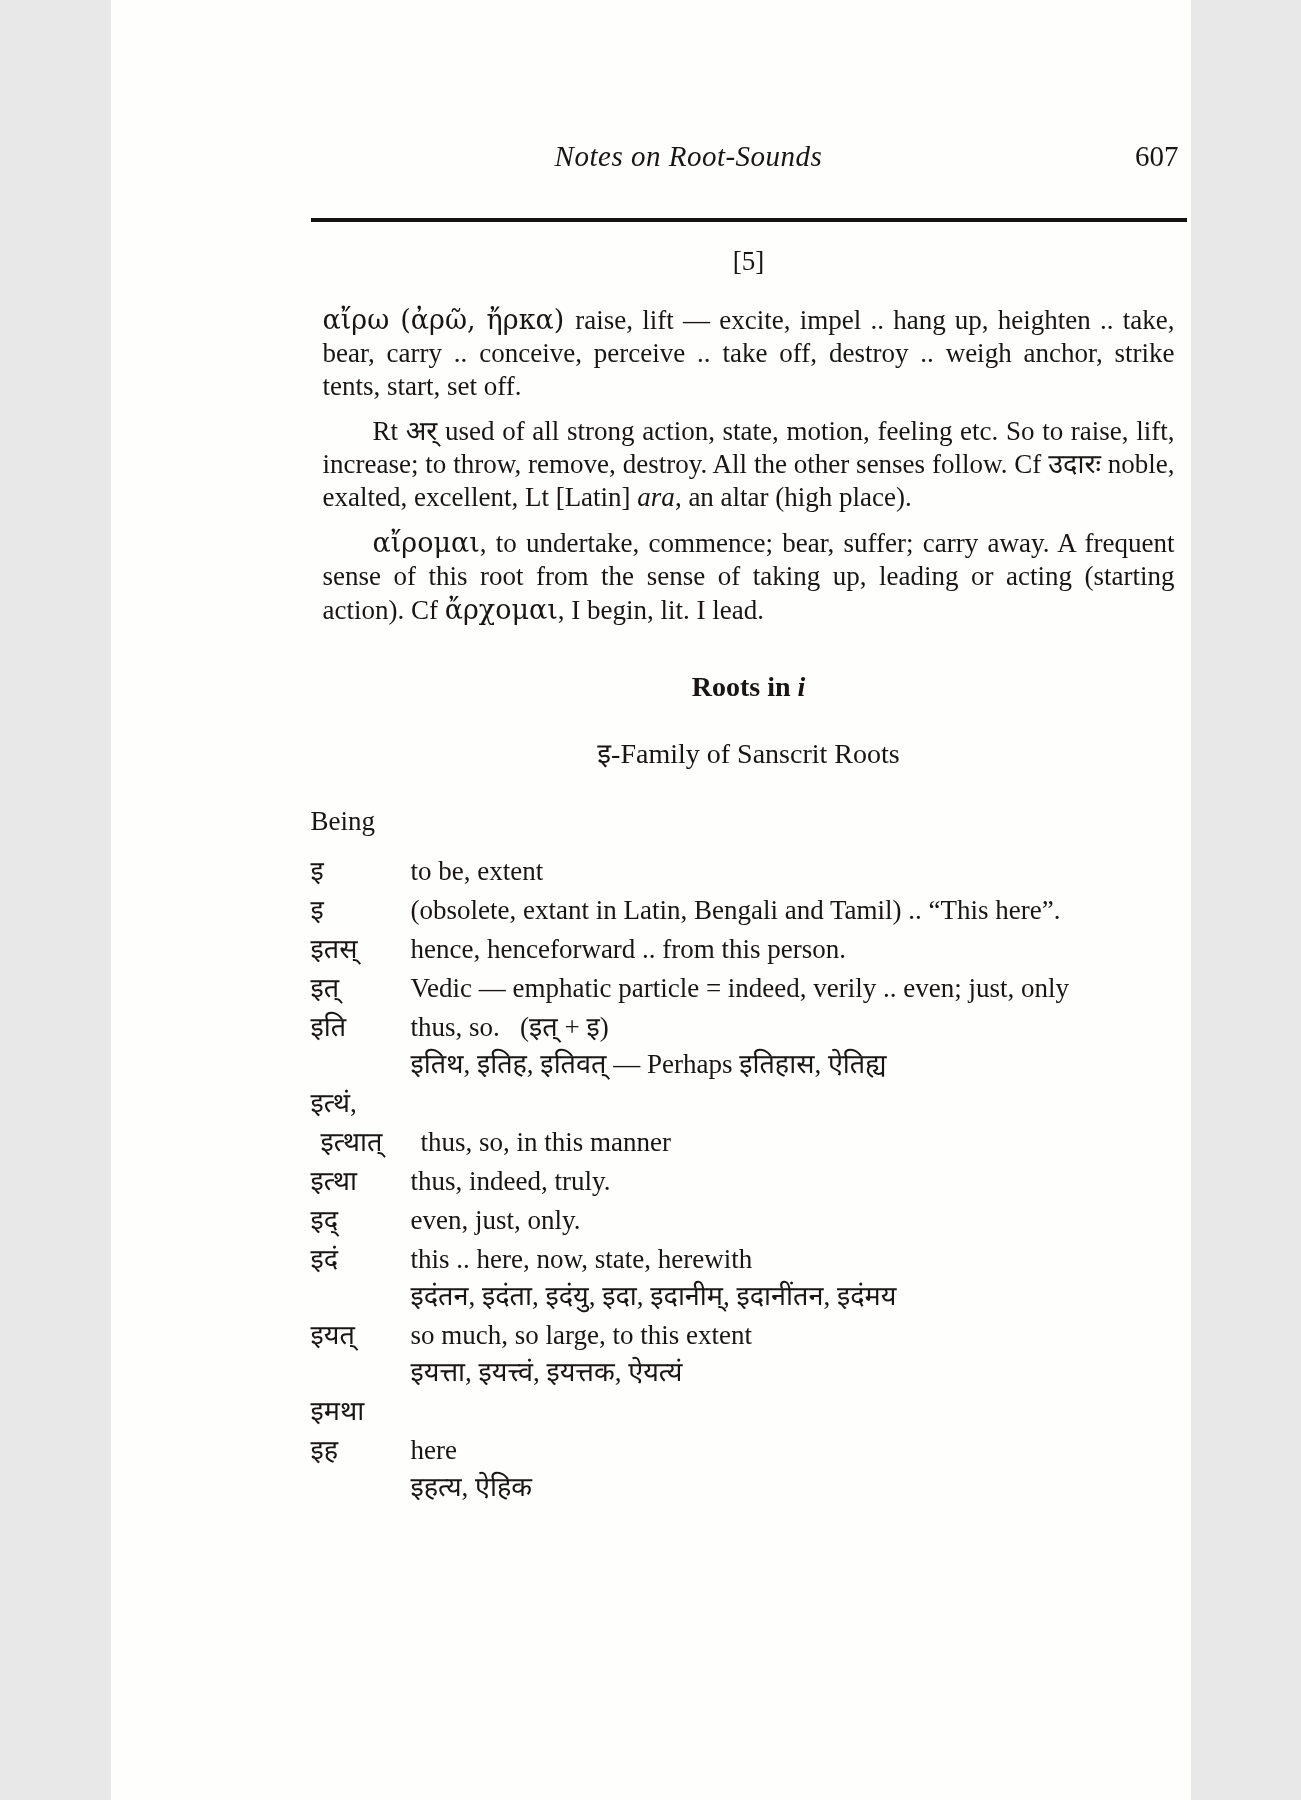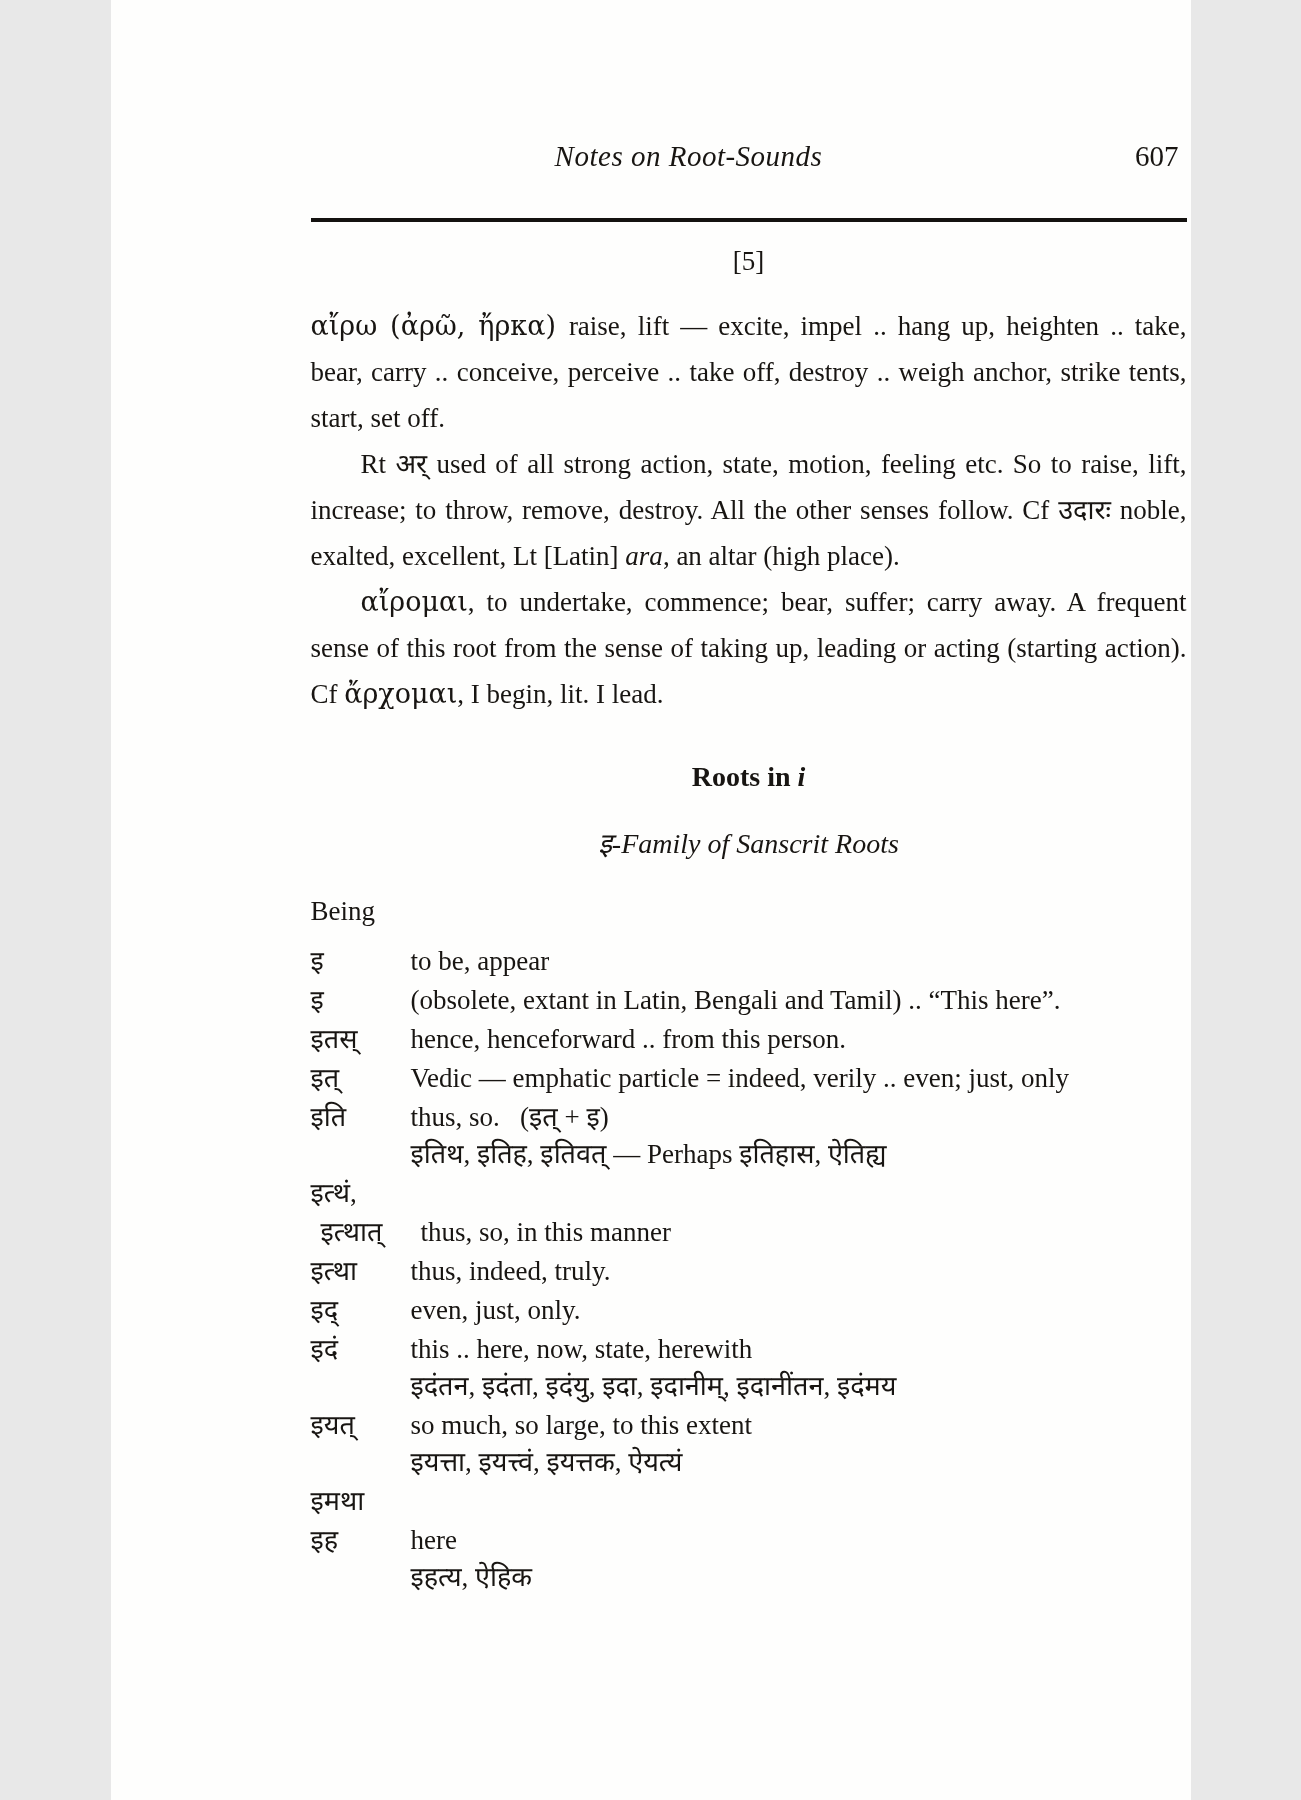--- a/index.html
+++ b/index.html
@@ -46,40 +46,39 @@
     background: #141210;
     margin-top: 26px;
   }
   .section-marker {
     text-align: center;
     font-size: 27px;
     margin-top: 24px;
   }
   .paragraphs { margin-top: 26px; }
   .para {
-    margin: 0;
-    line-height: 46px;
+    margin: 12px;
+    line-height: 33px;
     text-align: justify;
   }
   .para.indent { text-indent: 50px; }
   .italic { font-style: italic; }
   .greek { font-family: "DejaVu Serif", serif; }
   .dev { font-family: "Liberation Serif", "DejaVu Serif", serif; }
   .section-heading {
     text-align: center;
     font-weight: bold;
     font-size: 28px;
     margin-top: 44px;
   }
   .section-heading .letter { font-style: italic; }
   .family-heading {
     text-align: center;
     font-size: 28px;
     margin-top: 30px;
-    font-style: italic;
   }
   .group-label {
     margin-top: 32px;
     line-height: 36px;
   }
   .entries { margin-top: 14px; }
   .entry {
     display: flex;
     align-items: flex-start;
     margin-top: 2px;
@@ -122,21 +121,21 @@
     </div>
 
     <div class="family-heading dev">इ-Family of Sanscrit Roots</div>
 
     <div class="group-label">Being</div>
 
     <div class="entries" id="entries">
         <div class="entry">
           <div class="head dev" lang="sa">इ</div>
           <div class="defs">
-            <div class="def-line"><span>to be, appear</span></div>
+            <div class="def-line"><span>to be, extent</span></div>
           </div>
         </div>
         <div class="entry">
           <div class="head dev" lang="sa">इ</div>
           <div class="defs">
             <div class="def-line"><span>(obsolete, extant in Latin, Bengali and Tamil) .. “This here”.</span></div>
           </div>
         </div>
         <div class="entry">
           <div class="head dev" lang="sa">इतस्</div>

